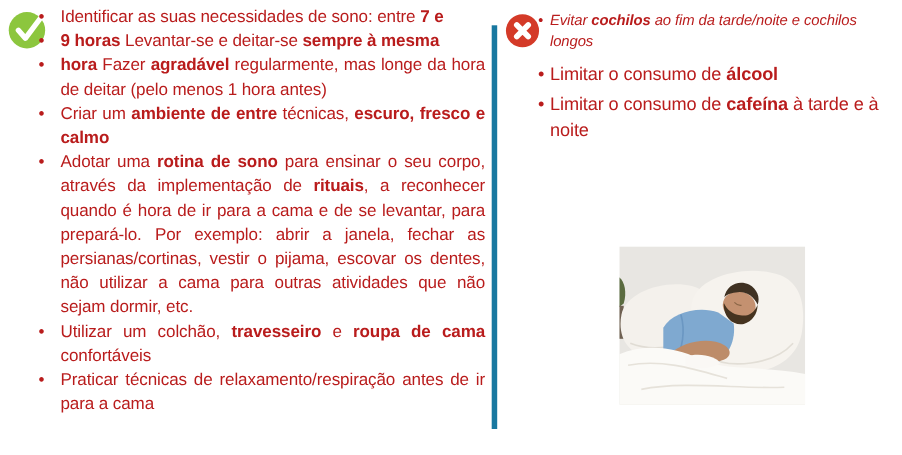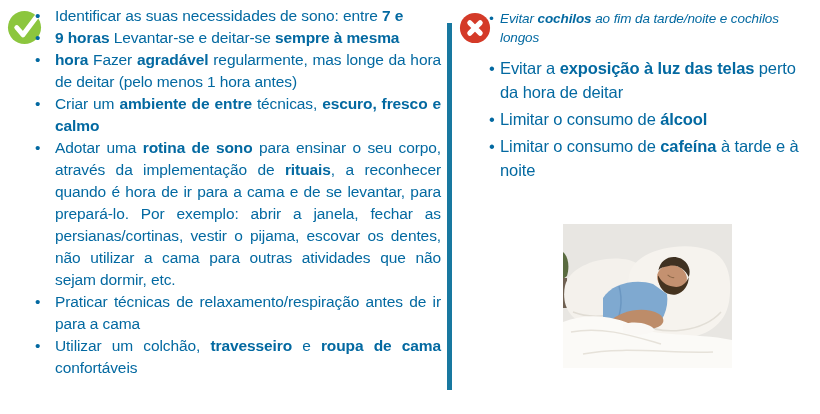--- a/index.html
+++ b/index.html
@@ -1,18 +1,18 @@
 <!DOCTYPE html>
 <html><head>
 <meta charset="utf-8">
 <style>
   html,body { margin:0; padding:0; background:#ffffff; }
   .page {
     position:relative; width:820px; height:414px; background:#ffffff;
-    font-family:"Liberation Sans", sans-serif; color:#0369a1; overflow:hidden;
+    font-family:"Liberation Sans", sans-serif; color:#b91c1c; overflow:hidden;
   }
   .badge { position:absolute; }
   .badge-check { left:6px; top:9px; width:37px; height:37px; }
   .badge-x { left:459px; top:12px; width:32px; height:32px; }
   .divider { position:absolute; left:447px; top:23px; width:5px; height:367px; }
 
   ul.list { list-style:none; margin:0; padding:0; position:absolute; }
   .list li { position:relative; }
   .list li::before { content:"\2022"; position:absolute; left:7px; top:0; }
 
@@ -39,36 +39,35 @@
       <path d="M11 19 L17.5 26.5 L31 8.5" fill="none" stroke="#ffffff" stroke-width="5" stroke-linecap="round" stroke-linejoin="round"></path>
     </svg>
   </div>
 
   <ul class="list list-left">
       <li><span>Identificar as suas necessidades de sono: entre </span><span class="b">7 e</span></li>
       <li><span class="b">9 horas</span><span> Levantar-se e deitar-se </span><span class="b">sempre à mesma</span></li>
       <li><span class="b">hora</span><span> Fazer </span><span class="b">agradável</span><span> regularmente, mas longe da hora de deitar (pelo menos 1 hora antes)</span></li>
       <li><span>Criar um </span><span class="b">ambiente de entre</span><span> técnicas, </span><span class="b">escuro, fresco e calmo</span></li>
       <li><span>Adotar uma </span><span class="b">rotina de sono</span><span> para ensinar o seu corpo, através da implementação de </span><span class="b">rituais</span><span>, a reconhecer quando é hora de ir para a cama e de se levantar, para prepará-lo. Por exemplo: abrir a janela, fechar as persianas/cortinas, vestir o pijama, escovar os dentes, não utilizar a cama para outras atividades que não sejam dormir, etc.</span></li>
+      <li><span>Utilizar um colchão, </span><span class="b">travesseiro</span><span> e </span><span class="b">roupa de cama</span><span> confortáveis</span></li>
       <li><span>Praticar técnicas de relaxamento/respiração antes de ir para a cama</span></li>
-      <li><span>Utilizar um colchão, </span><span class="b">travesseiro</span><span> e </span><span class="b">roupa de cama</span><span> confortáveis</span></li>
     </ul>
 
   <div class="divider" style="background: rgb(24, 120, 160);"></div>
 
   <div class="badge badge-x">
     <svg viewBox="0 0 34 34" width="32" height="32">
       <circle cx="17" cy="17" r="16" fill="#d43a28"></circle>
       <path d="M11.5 11.5 L22.5 22.5 M22.5 11.5 L11.5 22.5" stroke="#ffffff" stroke-width="5.5" stroke-linecap="round"></path>
     </svg>
   </div>
 
   <ul class="list list-right">
       <li class="small"><span>Evitar </span><span class="b">cochilos</span><span> ao fim da tarde/noite e cochilos longos</span></li>
-      <li><span>Evitar a </span><span class="b">exposição à luz das telas</span><span> perto da hora de deitar</span></li>
       <li><span>Limitar o consumo de </span><span class="b">álcool</span></li>
       <li><span>Limitar o consumo de </span><span class="b">cafeína</span><span> à tarde e à noite</span></li>
     </ul>
 
   <div class="photo">
     <svg viewBox="0 0 169 144" width="169" height="144">
       <rect width="169" height="144" fill="#e8e6e2"></rect>
       <path d="M0,28 C5,32 7,42 4,52 L0,55 Z" fill="#5a6b40"></path>
       <rect x="0" y="54" width="4" height="30" fill="#6f6152"></rect>
 

